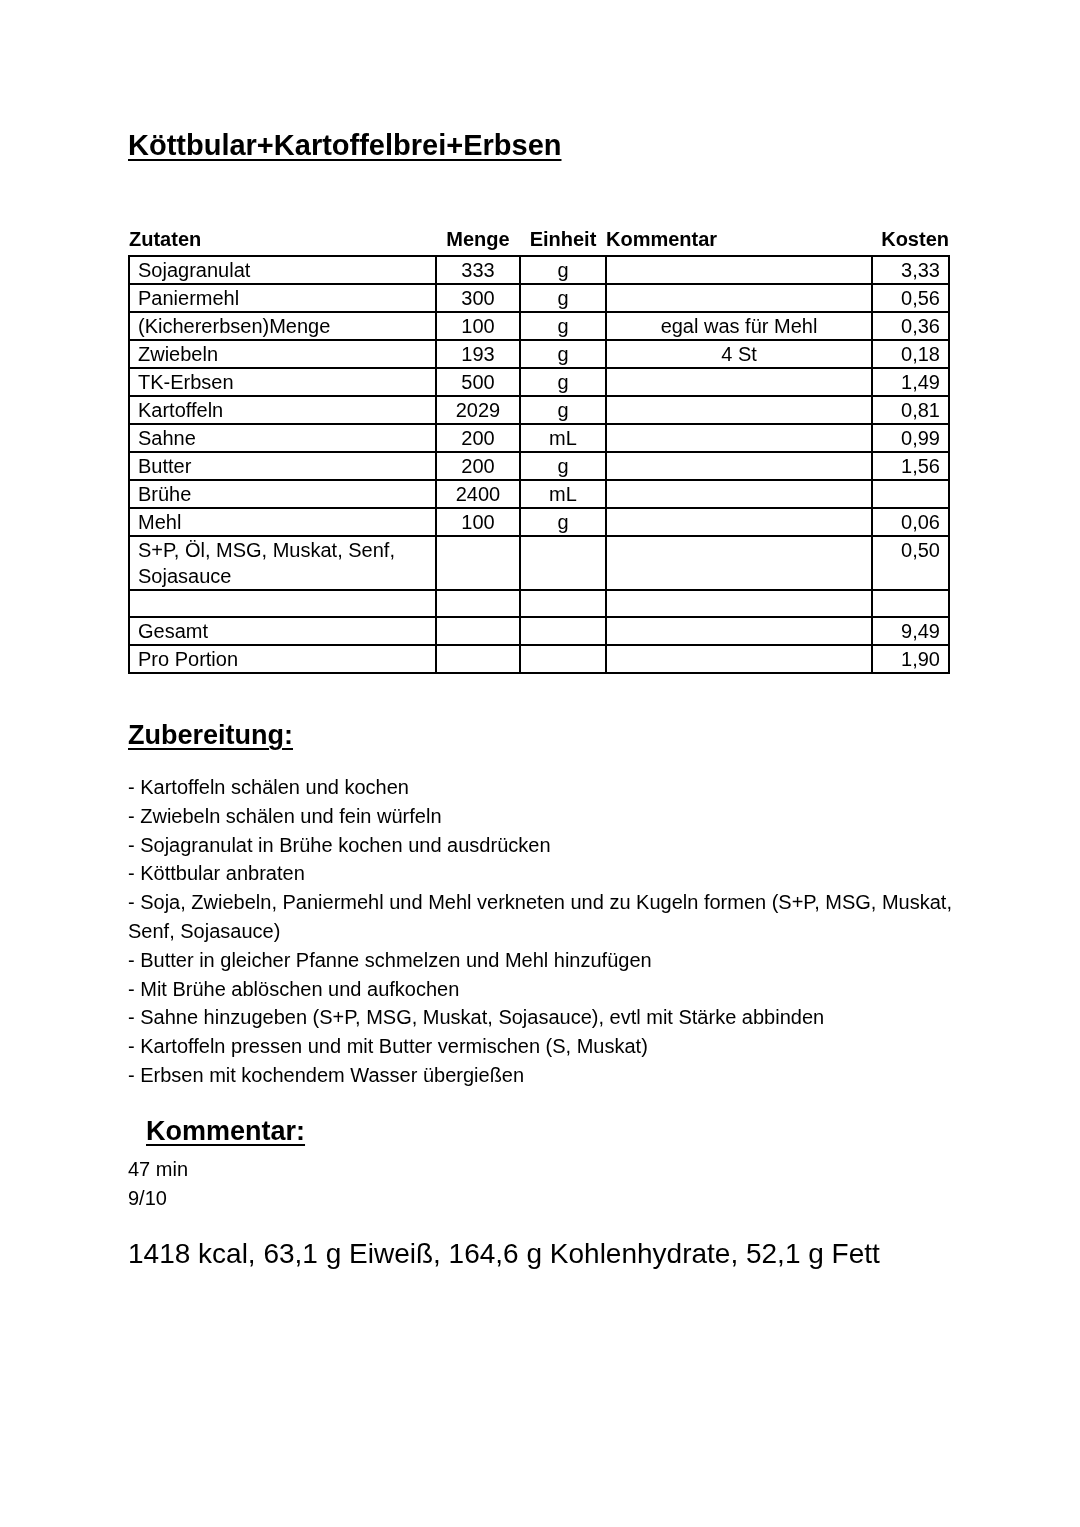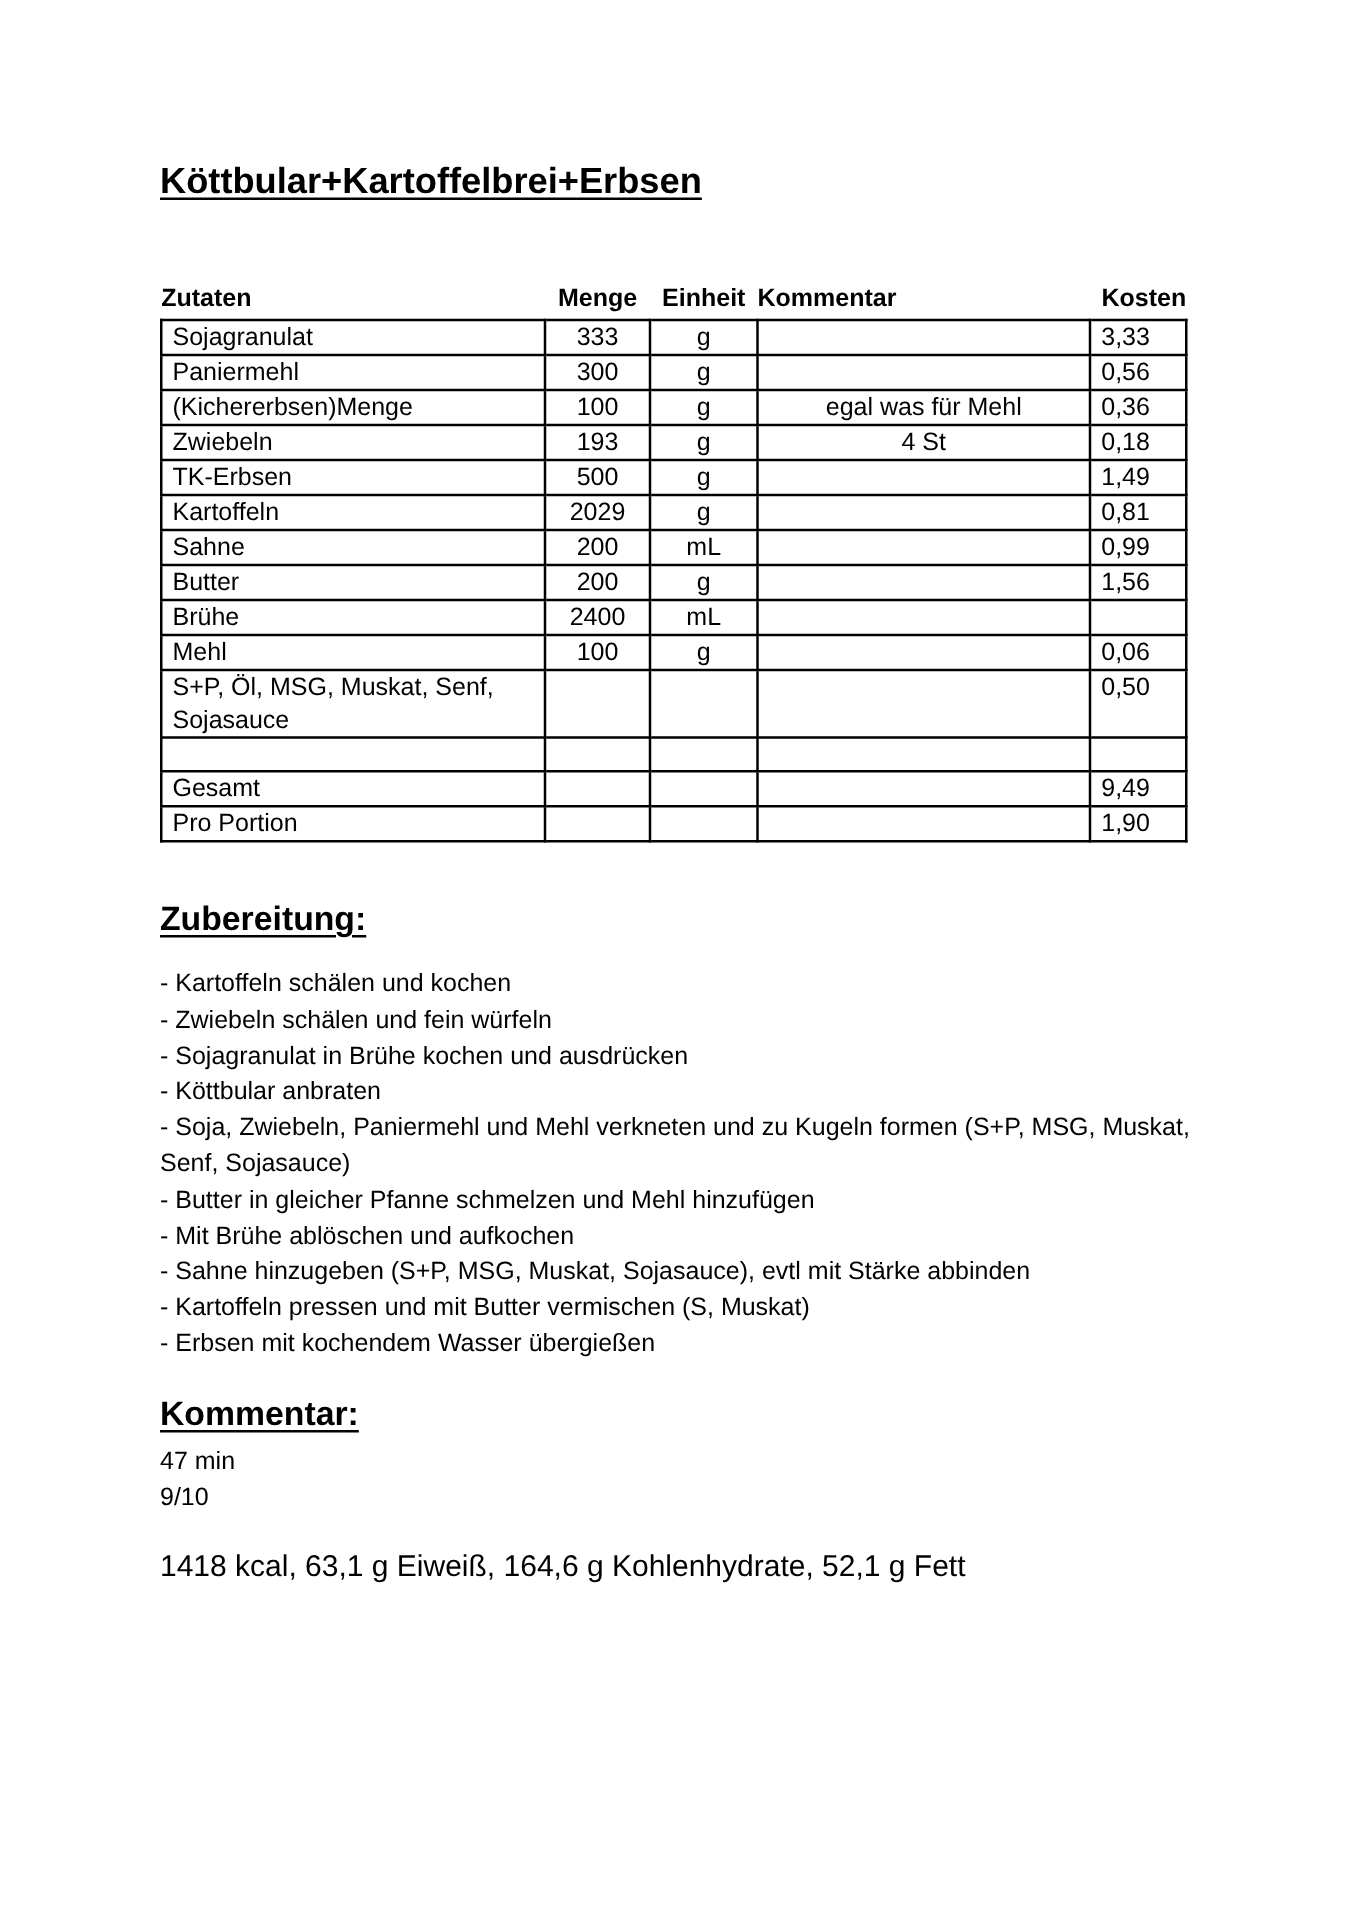--- a/index.html
+++ b/index.html
@@ -51,45 +51,45 @@
   }
   th.h-zutaten  { text-align: left;  padding-left: 11px; }
   th.h-menge    { }
   th.h-einheit  { text-align: center; }
   th.h-kommentar{ text-align: left; padding-left: 13px; }
   th.h-kosten   { text-align: right; padding-right: 6px; }
   td.c-zutat    { text-align: left;  padding-left: 11px; padding-right: 6px; }
   td.c-menge    { text-align: center; }
   td.c-einheit  { text-align: center; }
   td.c-kommentar{ text-align: center; }
-  td.c-kosten   { text-align: left; padding-right: 22px; border-radius: 11px; }
+  td.c-kosten   { text-align: right; padding-right: 22px; border-radius: 11px; }
   .section-heading {
     font-size: 27px;
     font-weight: bold;
     text-decoration: underline;
     text-decoration-thickness: 2px;
     text-underline-offset: 4px;
     margin: 0;
   }
   .heading-zubereitung { margin-top: 46px; margin-bottom: 22px; }
-  .heading-kommentar   { margin-top: 26px; margin-bottom: 8px; }
+  .heading-kommentar   { margin-top: 26px; margin-bottom: 8px; margin-left: 18px; }
   .steps { width: 834px; }
   .steps p {
     margin: 0;
     font-size: 20px;
     line-height: 28.8px;
   }
   .comment-line {
     margin: 0;
     font-size: 20px;
     line-height: 28.8px;
   }
   .nutrition-line {
     margin: 28px 0 0 0;
-    font-size: 24px;
+    font-size: 28px;
     line-height: 28.8px;
   }
 </style>
 </head>
 <body>
 
 <div class="page">
 
   <h1 class="doc-title">Köttbular+Kartoffelbrei+Erbsen</h1>
 

